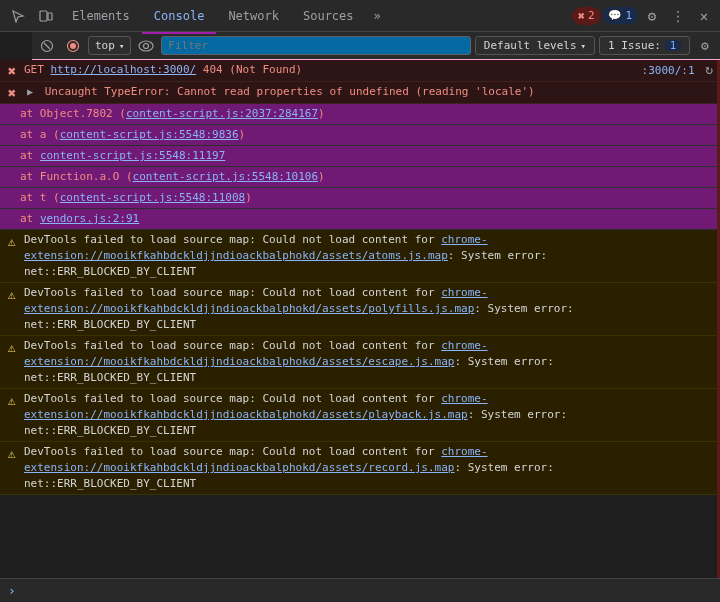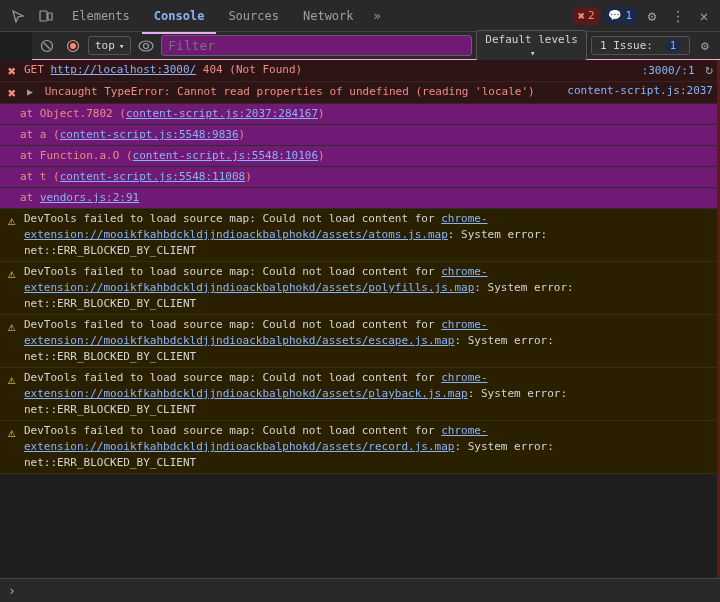--- a/index.html
+++ b/index.html
@@ -50,23 +50,22 @@
       display: flex;
       align-items: center;
       cursor: pointer;
       color: #9aa0a6;
       font-size: 12px;
       border-bottom: 2px solid transparent;
       white-space: nowrap;
     }
     .tab.active {
       color: #8ab4f8;
-      border-bottom: 2px solid #f0abfc;
+      border-bottom: 2px solid #a21caf;
       background: transparent;
-      font-weight: bold;
     }
 
     .tab-overflow {
       padding: 0 8px;
       display: flex;
       align-items: center;
       color: #9aa0a6;
       cursor: pointer;
       font-size: 12px;
     }
@@ -146,49 +145,48 @@
       align-items: center;
       justify-content: center;
       cursor: pointer;
       border-radius: 3px;
       color: #9aa0a6;
       font-size: 13px;
     }
 
     .filter-input {
       flex: 1;
-      background: #701a75;
+      background: #0369a1;
       border: 1px solid #5f6368;
       border-radius: 3px;
       color: #d4d4d4;
-      font-size: 13px;
+      font-size: 11px;
       padding: 2px 6px;
       outline: none;
       font-family: inherit;
     }
 
     .level-select {
       display: flex;
       align-items: center;
       gap: 2px;
       padding: 2px 8px;
       border: 1px solid #555;
       border-radius: 3px;
       cursor: pointer;
       color: #d4d4d4;
       font-size: 11px;
       background: #2d2d2d;
       white-space: nowrap;
-      flex-direction: column;
     }
 
     .issue-badge {
       display: flex;
       align-items: center;
-      gap: 12px;
+      gap: 4px;
       padding: 2px 8px;
       border: 1px solid #555;
       border-radius: 3px;
       cursor: pointer;
       color: #d4d4d4;
       font-size: 11px;
       background: #2d2d2d;
       white-space: nowrap;
     }
     .issue-count {
@@ -329,24 +327,24 @@
   </div>
 
   <div class="tab-bar">
     <div class="tab">
       <span>Elements</span>
     </div>
     <div class="tab active">
       <span>Console</span>
     </div>
     <div class="tab">
+      <span>Network</span>
+    </div>
+    <div class="tab">
       <span>Sources</span>
-    </div>
-    <div class="tab">
-      <span>Network</span>
     </div>
     <div class="tab-overflow">
       <span>»</span>
     </div>
   </div>
 
   <div class="toolbar-right">
     <div class="badge badge-red">
       <span style="font-size:12px;">✖</span>
       <span>2</span>
@@ -419,31 +417,35 @@
   </div>
 
   <div class="log-entry log-entry-error">
     <div class="log-icon">
       <span class="error-icon">✖</span>
     </div>
     <div class="log-content">
       <span class="expand-arrow">▶</span>
       <span class="error-text">Uncaught TypeError: Cannot read properties of undefined (reading 'locale')</span>
     </div>
-    <div class="log-location">content-script.js:2037</div>
   </div>
 
   <div class="log-entry log-entry-error-secondary indent">
     <div class="log-content">
       <span class="error-text">    at Object.7802 (</span><span class="error-link">content-script.js:2037:284167</span><span class="error-text">)</span>
     </div>
   </div>
   <div class="log-entry log-entry-error-secondary indent">
     <div class="log-content">
       <span class="error-text">    at a (</span><span class="error-link">content-script.js:5548:9836</span><span class="error-text">)</span>
+    </div>
+  </div>
+  <div class="log-entry log-entry-error-secondary indent">
+    <div class="log-content">
+      <span class="error-text">    at </span><span class="error-link">content-script.js:5548:11197</span>
     </div>
   </div>
   <div class="log-entry log-entry-error-secondary indent">
     <div class="log-content">
       <span class="error-text">    at Function.a.O (</span><span class="error-link">content-script.js:5548:10106</span><span class="error-text">)</span>
     </div>
   </div>
   <div class="log-entry log-entry-error-secondary indent">
     <div class="log-content">
       <span class="error-text">    at t (</span><span class="error-link">content-script.js:5548:11008</span><span class="error-text">)</span>

